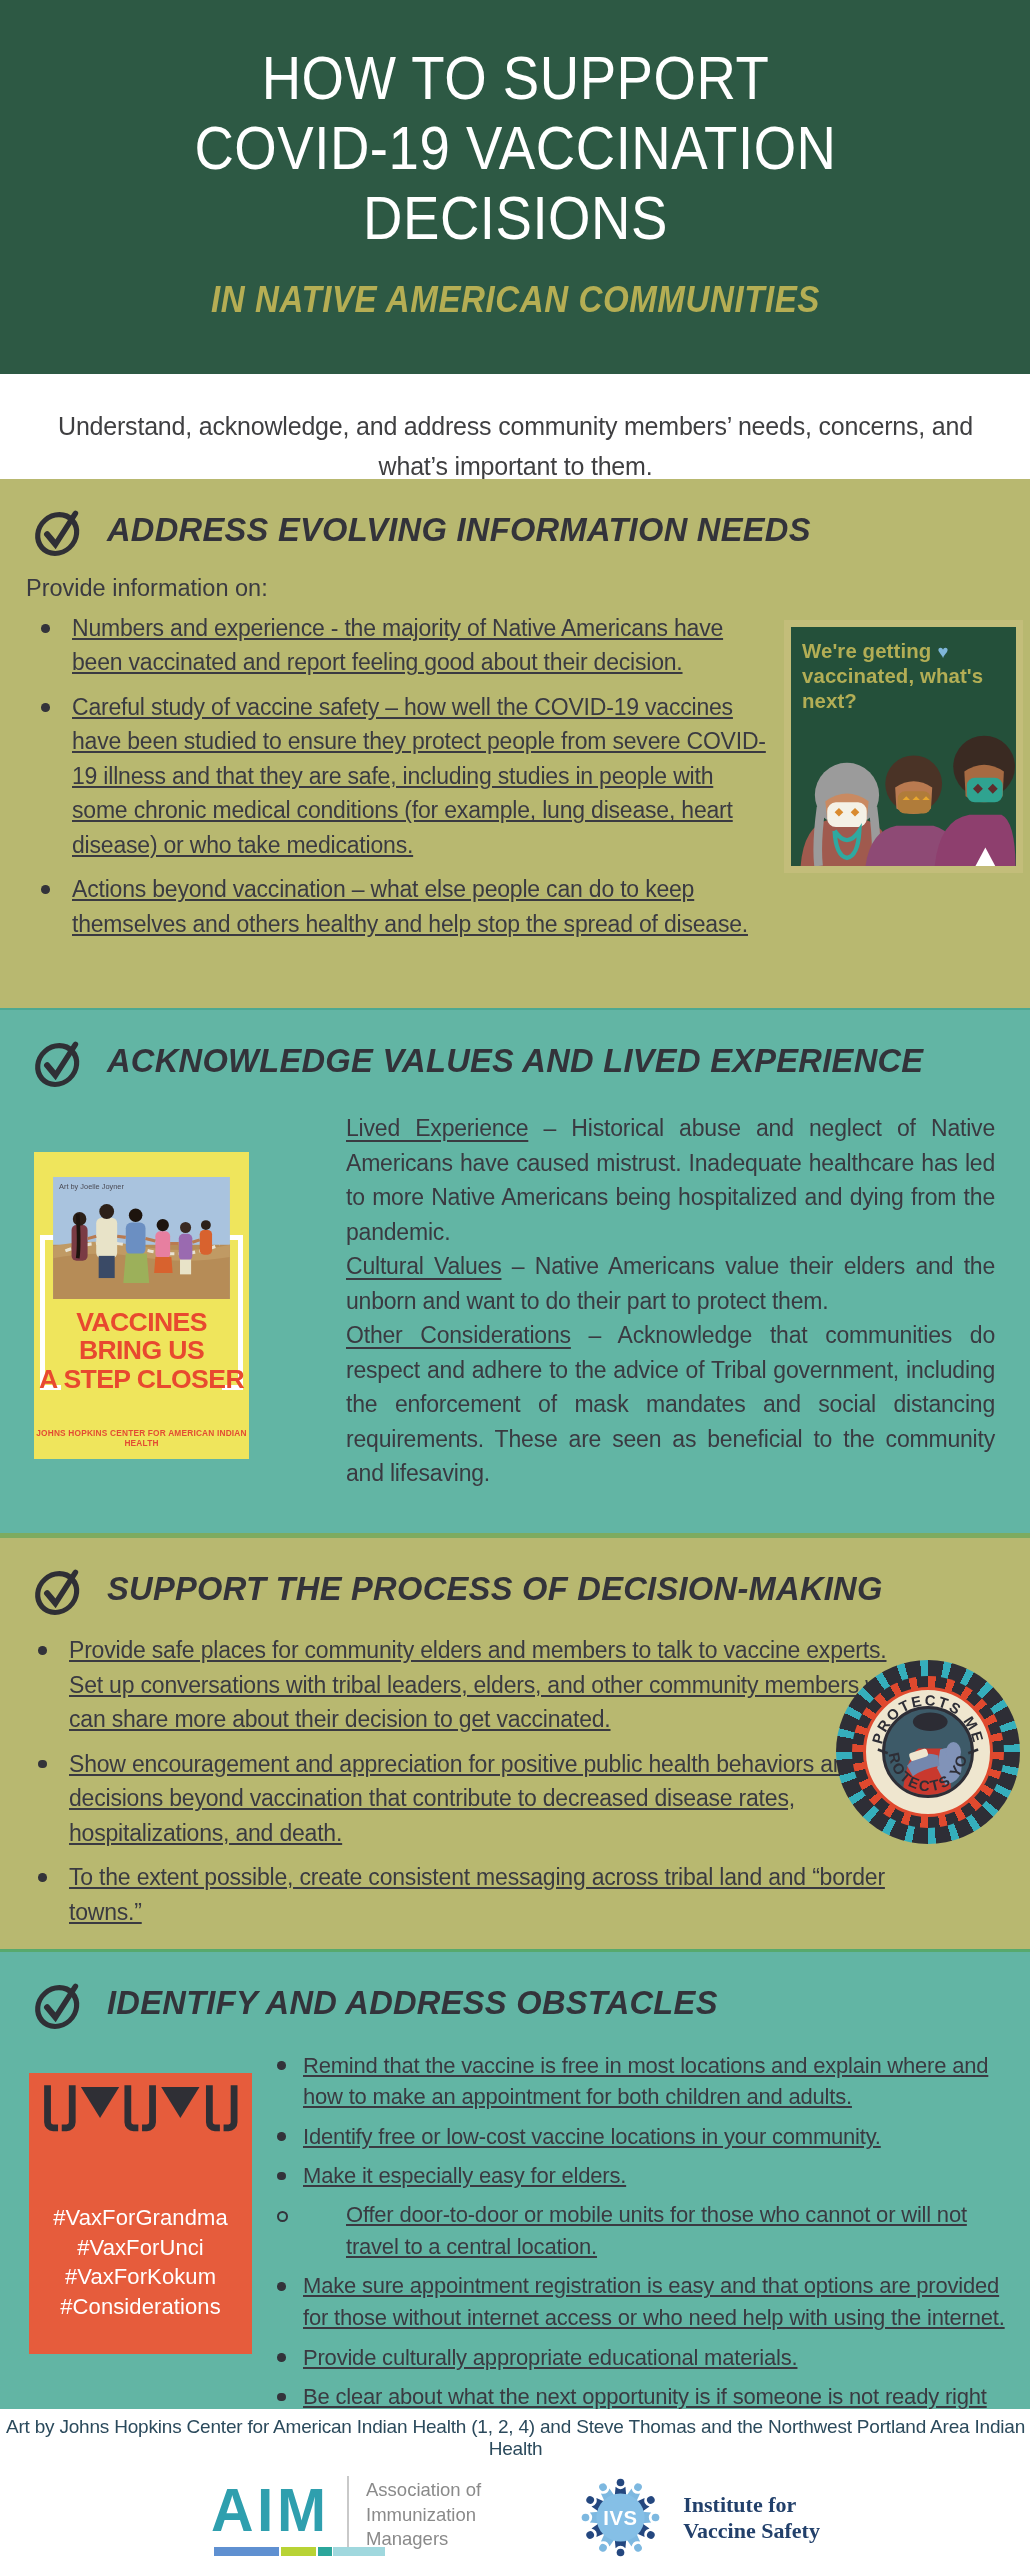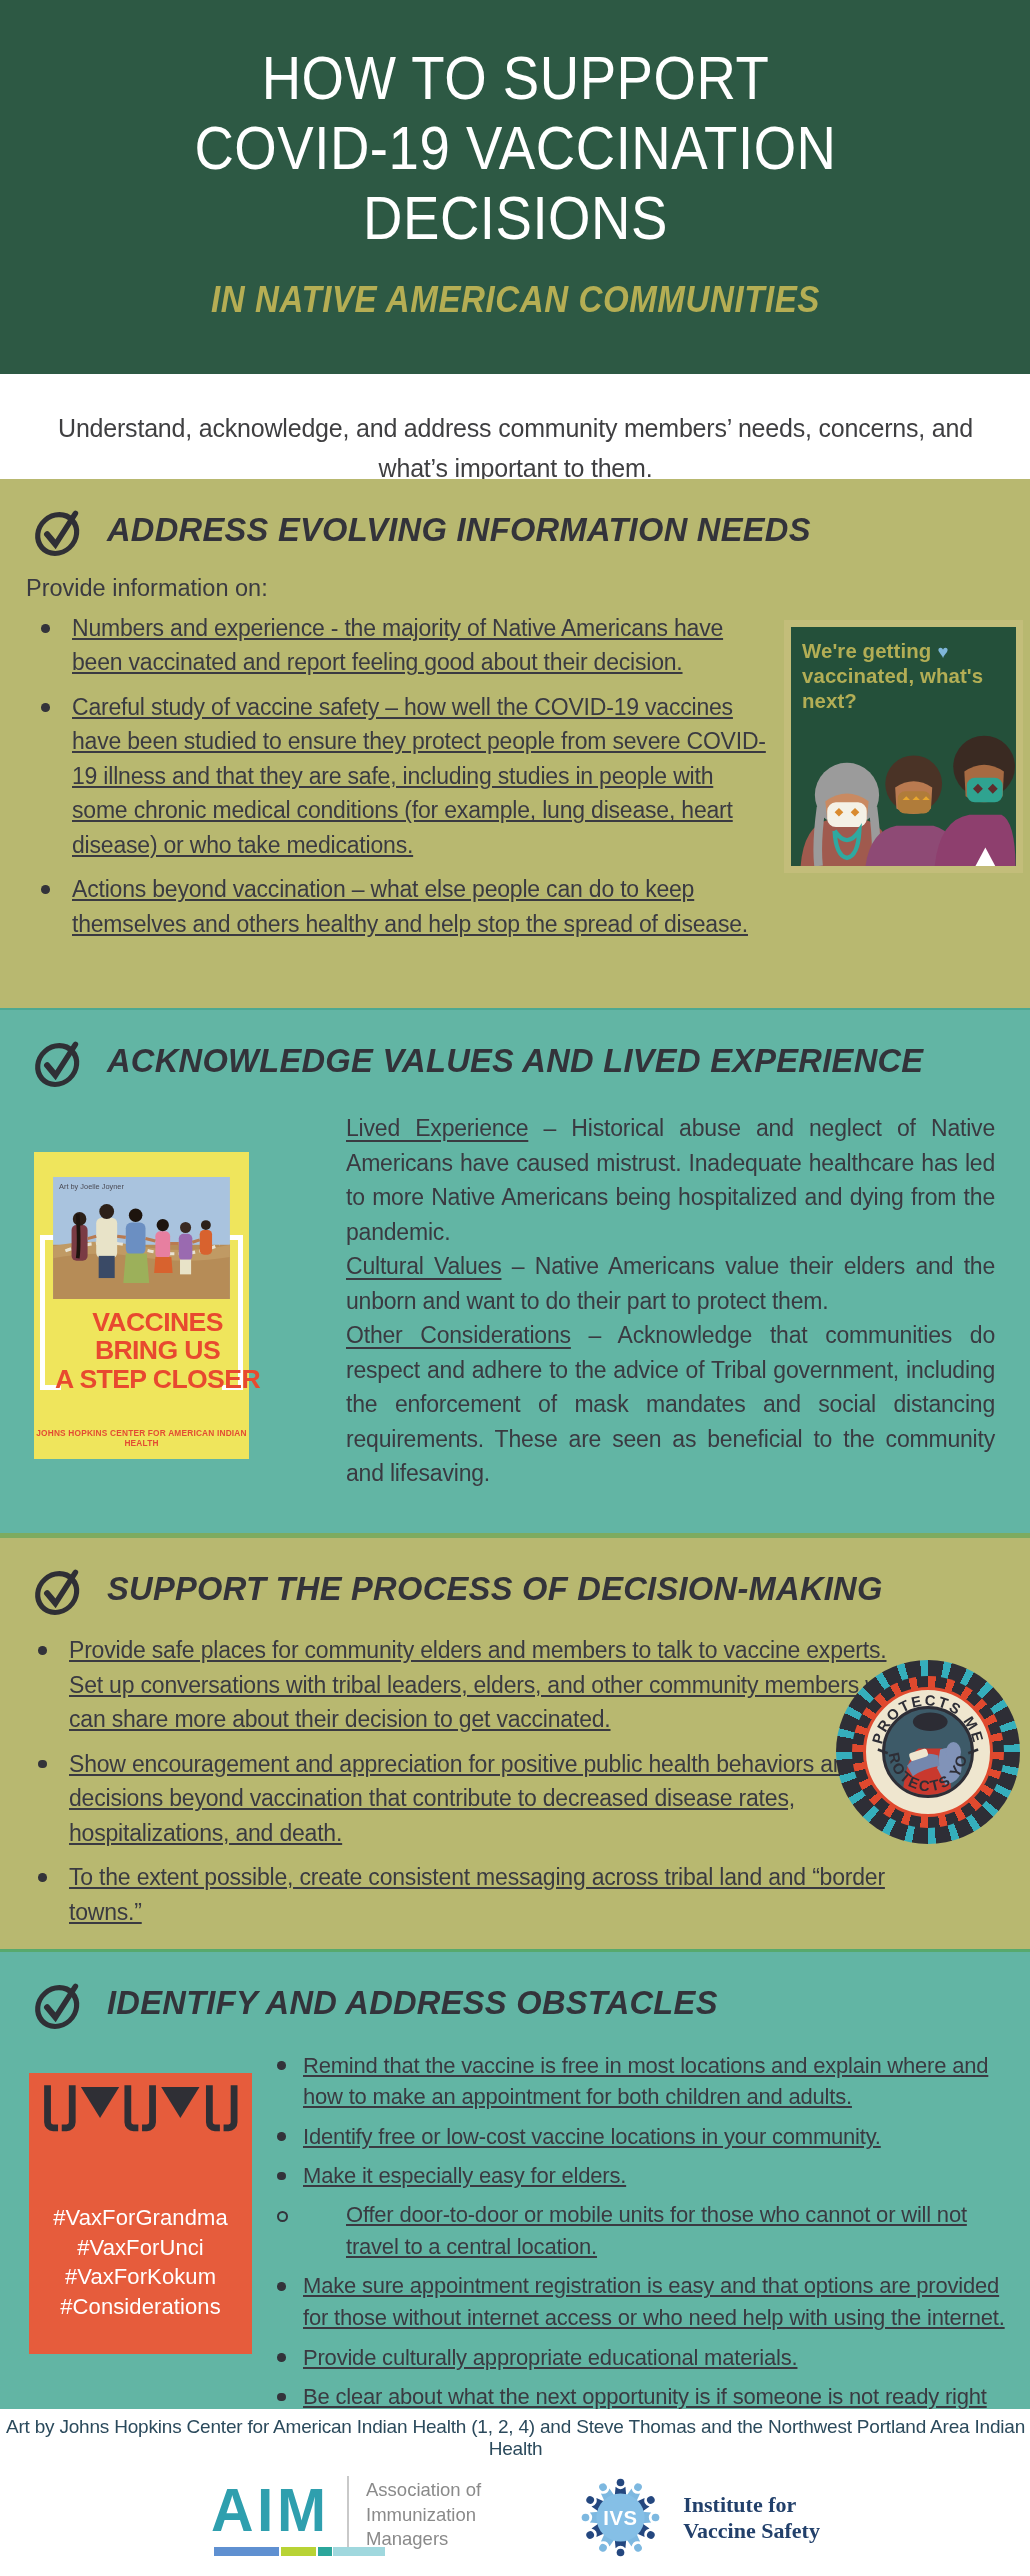--- a/index.html
+++ b/index.html
@@ -11,21 +11,21 @@
   .sec { position:relative; overflow:hidden; }
 
   
   #sec-header { height:374px; background:#2d5944; text-align:center; color:#fff; }
   .title-wrap { padding-top:43px; }
   .title-line { font-size:62px; line-height:1.13; font-weight:400; letter-spacing:0.6px; transform:scaleX(.88); transform-origin:center; }
   .subtitle { margin-top:26px; font-size:36px; font-weight:700; font-style:italic; color:#b5ae54; letter-spacing:0.6px; transform:scaleX(.92); transform-origin:center; }
 
   
   #sec-intro { height:105px; background:#ffffff; text-align:center; }
-  #sec-intro p { padding-top:33px; margin:1px auto; max-width:964px; font-size:25px; line-height:1.6; color:#3f3f41; letter-spacing:-0.2px; }
+  #sec-intro p { padding-top:24px; margin:8px auto; max-width:964px; font-size:25px; line-height:1.6; color:#3f3f41; letter-spacing:-0.2px; }
 
   
   .olive { background:#b8b870; }
   .teal  { background:#62b5a4; }
   .sec-head { display:flex; align-items:center; gap:18.5px; padding:22px 0 0 31px; }
   .check-icon { width:57px; height:57px; flex:0 0 auto; }
   h2.sec-title { font-size:34px; font-weight:700; font-style:italic; color:#33333a; letter-spacing:0.3px; transform:scaleX(.96); transform-origin:left center; white-space:nowrap; }
   .body-text, .bullets li { font-size:23px; line-height:1.5; color:#3a3a41; letter-spacing:-0.2px; }
   ul.bullets { list-style:none; }
   ul.bullets li { position:relative; margin-bottom:10px;text-decoration:underline; }
@@ -46,21 +46,21 @@
   
   #sec2 { height:525px; border-top:2.5px solid #4da892; }
   .s2-body { margin:22px 36px 0 346px; text-align:justify; }
   .s2-body .lbl { text-decoration:underline; text-underline-offset:3.7px; text-decoration-thickness:1.9px; }
   .poster2 { position:absolute; left:34px; top:142px; width:215px; height:307px; background:#efe55c; }
   .bracket { position:absolute; top:83px; width:21px; height:155px; }
   .bracket.l { left:6.2px; border-left:5.6px solid #fff; border-top:5.6px solid #fff; border-bottom:5.6px solid #fff; }
   .bracket.r { right:6.2px; border-right:5.6px solid #fff; border-top:5.6px solid #fff; border-bottom:5.6px solid #fff; }
   .poster2-ill { position:absolute; left:18.5px; top:25px; width:177px; height:122px; }
   .poster2-credit { position:absolute; left:25px; top:30px; font-size:7.4px; color:#4a4a55; }
-  .poster2-title { position:absolute; left:16px; top:156px; width:100%; text-align:center;
+  .poster2-title { position:absolute; left:0; top:156px; width:100%; text-align:center;
                    font-size:26.6px; font-weight:700; color:#e8492f; line-height:1.07; letter-spacing:-0.6px; }
   .poster2-org { position:absolute; left:0; bottom:11px; width:100%; text-align:center;
                  font-size:8.3px; font-weight:700; color:#e34c33; letter-spacing:0.2px; }
 
   
   #sec3 { height:416px; border-top:5px solid #7dab5f; }
   #sec3 ul.bullets { margin-top:16px; padding:0 118px 0 69px; }
   .badge { position:absolute; left:836px; top:122px; width:184px; height:184px; }
   .badge .ring-feathers { position:absolute; inset:0; border-radius:50%;
       background:repeating-conic-gradient(#2e2e36 0deg 10deg, #35aebc 10deg 15deg); }

